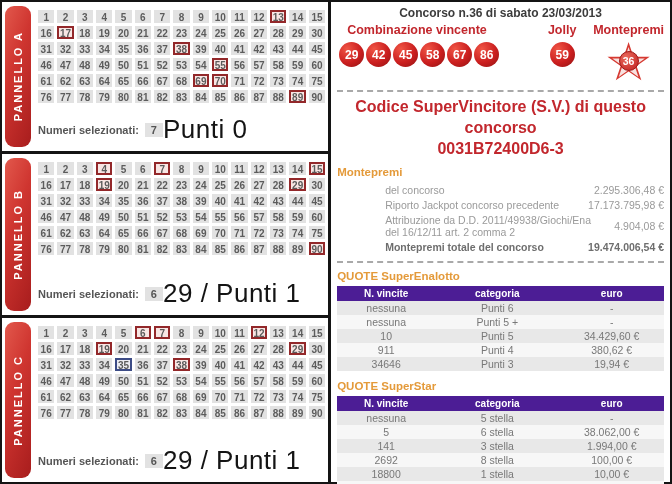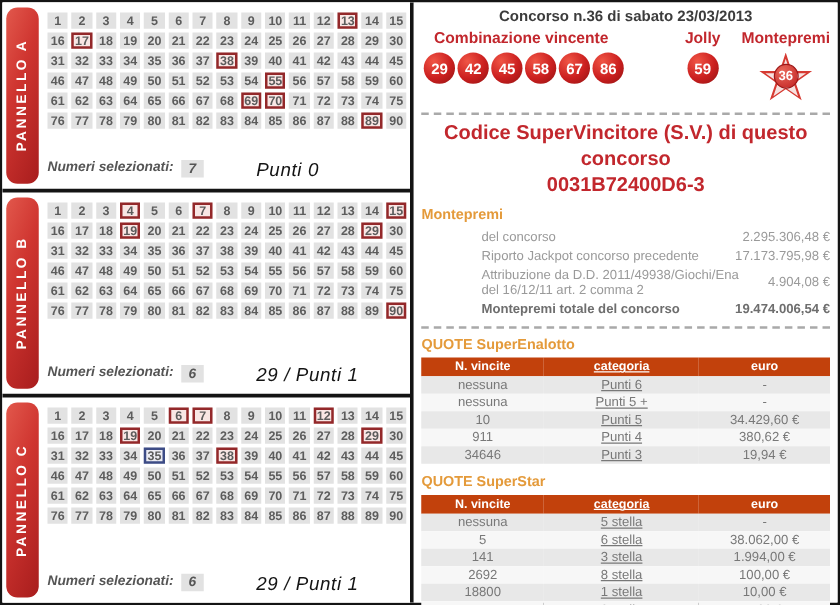--- a/index.html
+++ b/index.html
@@ -15,24 +15,24 @@
   .tab { position:absolute; left:3px; top:4px; bottom:4px; width:26px; border-radius:9px;
          background:linear-gradient(110deg,#e2584c 0%,#cf3530 40%,#a81d1d 100%);
          display:flex; align-items:center; justify-content:center; }
   .tab span { writing-mode:vertical-rl; transform:rotate(180deg); color:#fff; font-weight:bold;
               font-size:11px; letter-spacing:2px; white-space:nowrap; }
   .grid { display:grid; grid-template-columns:repeat(15,1fr); gap:3px 3px; margin-top:2px; }
   .cell { height:13px; line-height:12px; text-align:center; background:#e2e2e2; color:#5c5c5c;
           font-size:10px; font-weight:bold; border:2px solid transparent; }
   .cell.sel { border-color:#93282a; background:#f8e6e4; }
   .cell.ss  { border-color:#3d4c86; background:#ececf3; }
-  .pfoot { margin-top:auto; display:flex; align-items:flex-start; padding-bottom:2px;font-style:italic; }
+  .pfoot { margin-top:auto; display:flex; align-items:center; padding-bottom:2px; }
   .pfoot .flab { font-size:11px; font-weight:bold; color:#555; }
   .pfoot .cnt { background:#e2e2e2; color:#555; font-size:11px; font-weight:bold; padding:1px 6px; margin-left:6px; }
-  .pfoot .annot { font-size:15px; color:#141414; margin-left:42px; letter-spacing:0.5px; }
+  .pfoot .annot { font-size:26px; color:#141414; letter-spacing:0.5px; }
 
   
   .right { flex:1; padding:4px 6px 2px 6px; display:flex; flex-direction:column; background:#fff; }
   .r-title { text-align:center; font-weight:bold; font-size:12px; color:#3c3c3c; }
   .combo-row { display:flex; margin-top:3px; }
   .combo-block { width:178px; padding-left:10px; }
   .jolly-block { width:62px; text-align:center; margin-left:16px; }
   .star-block { flex:1; text-align:center; }
   .red-label { color:#c2272d; font-weight:bold; font-size:12.5px; }
   .balls { display:flex; gap:2px; margin-top:5px; margin-left:-8px; }
@@ -50,26 +50,26 @@
     border:1px solid #9c1717; color:#fff; font-weight:bold; font-size:10.5px;
     display:flex; align-items:center; justify-content:center; }
   .dash { border-top:2px dashed #a9a9a9; margin:6px 0 5px; }
   .codice { text-align:center; color:#c2272d; font-weight:bold; font-size:16px; line-height:1.3; }
   .sect { color:#e49a3a; font-weight:bold; font-size:11.5px; margin:7px 0 4px; }
   .mp-row { display:flex; justify-content:space-between; align-items:center; color:#9a9a9a;
             font-size:10.5px; line-height:1.2; margin:2px 0; }
   .mp-row .lab { white-space:pre-line;margin-left:48px; }
   .mp-row.total { color:#6e6e6e; font-weight:bold;text-align:right; }
   table.qtable { width:100%; border-collapse:collapse; margin-bottom:2px; }
-  table.qtable th { background:#c2410c; color:#fff; font-size:10px; font-weight:bold; padding:2px 0; }
+  table.qtable th { background:#4c1d95; color:#fff; font-size:10px; font-weight:bold; padding:2px 0; }
   table.qtable td { text-align:center; font-size:10.5px; color:#787878; padding:1px 12px; }
   table.qtable tbody tr:nth-child(odd) { background:#e8e8e8; }
   table.qtable tbody tr:nth-child(even) { background:#f7f7f7; }
   table.qtable th:nth-child(1), table.qtable td:nth-child(1) { width:30%; }
-  table.qtable th:nth-child(2), table.qtable td:nth-child(2) { width:38%;text-decoration:underline; }
+  table.qtable th:nth-child(2), table.qtable td:nth-child(2) { width:38%; }
   table.qtable th:nth-child(3), table.qtable td:nth-child(3) { width:32%; }
 </style>
 </head>
 <body>
 
 <div class="screen">
 
   <div class="left">
 
     <div class="panel panel-a">

